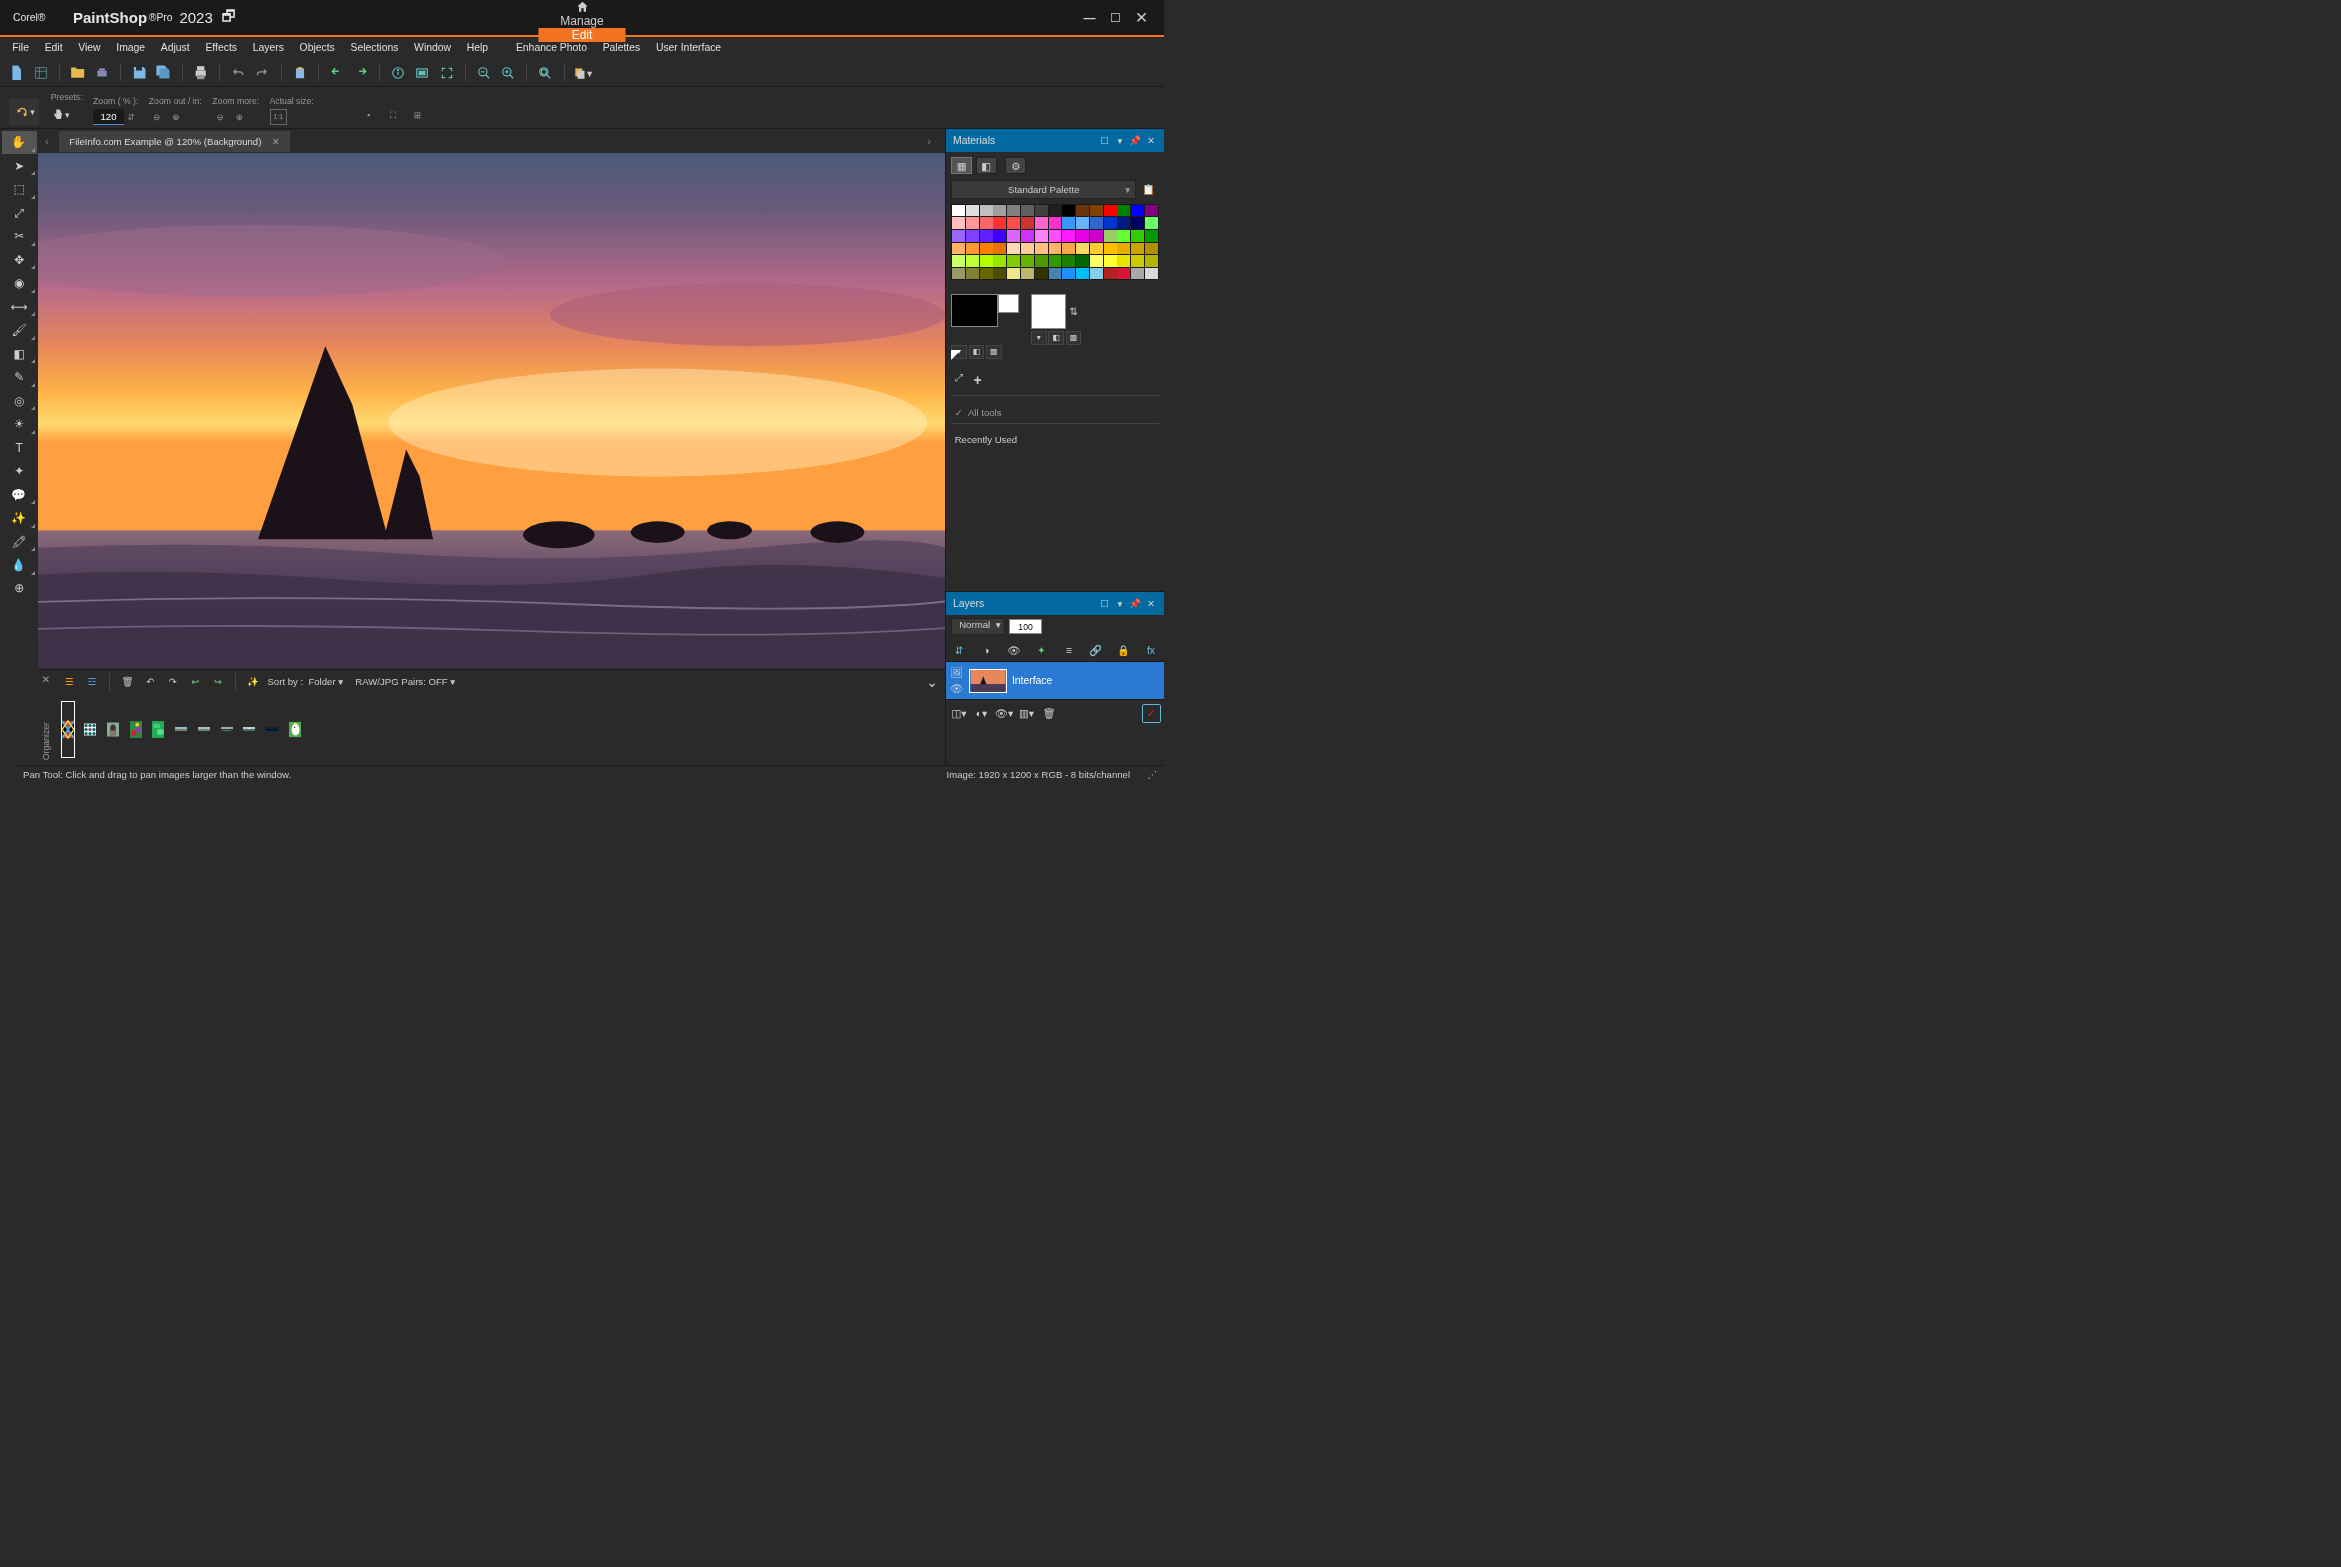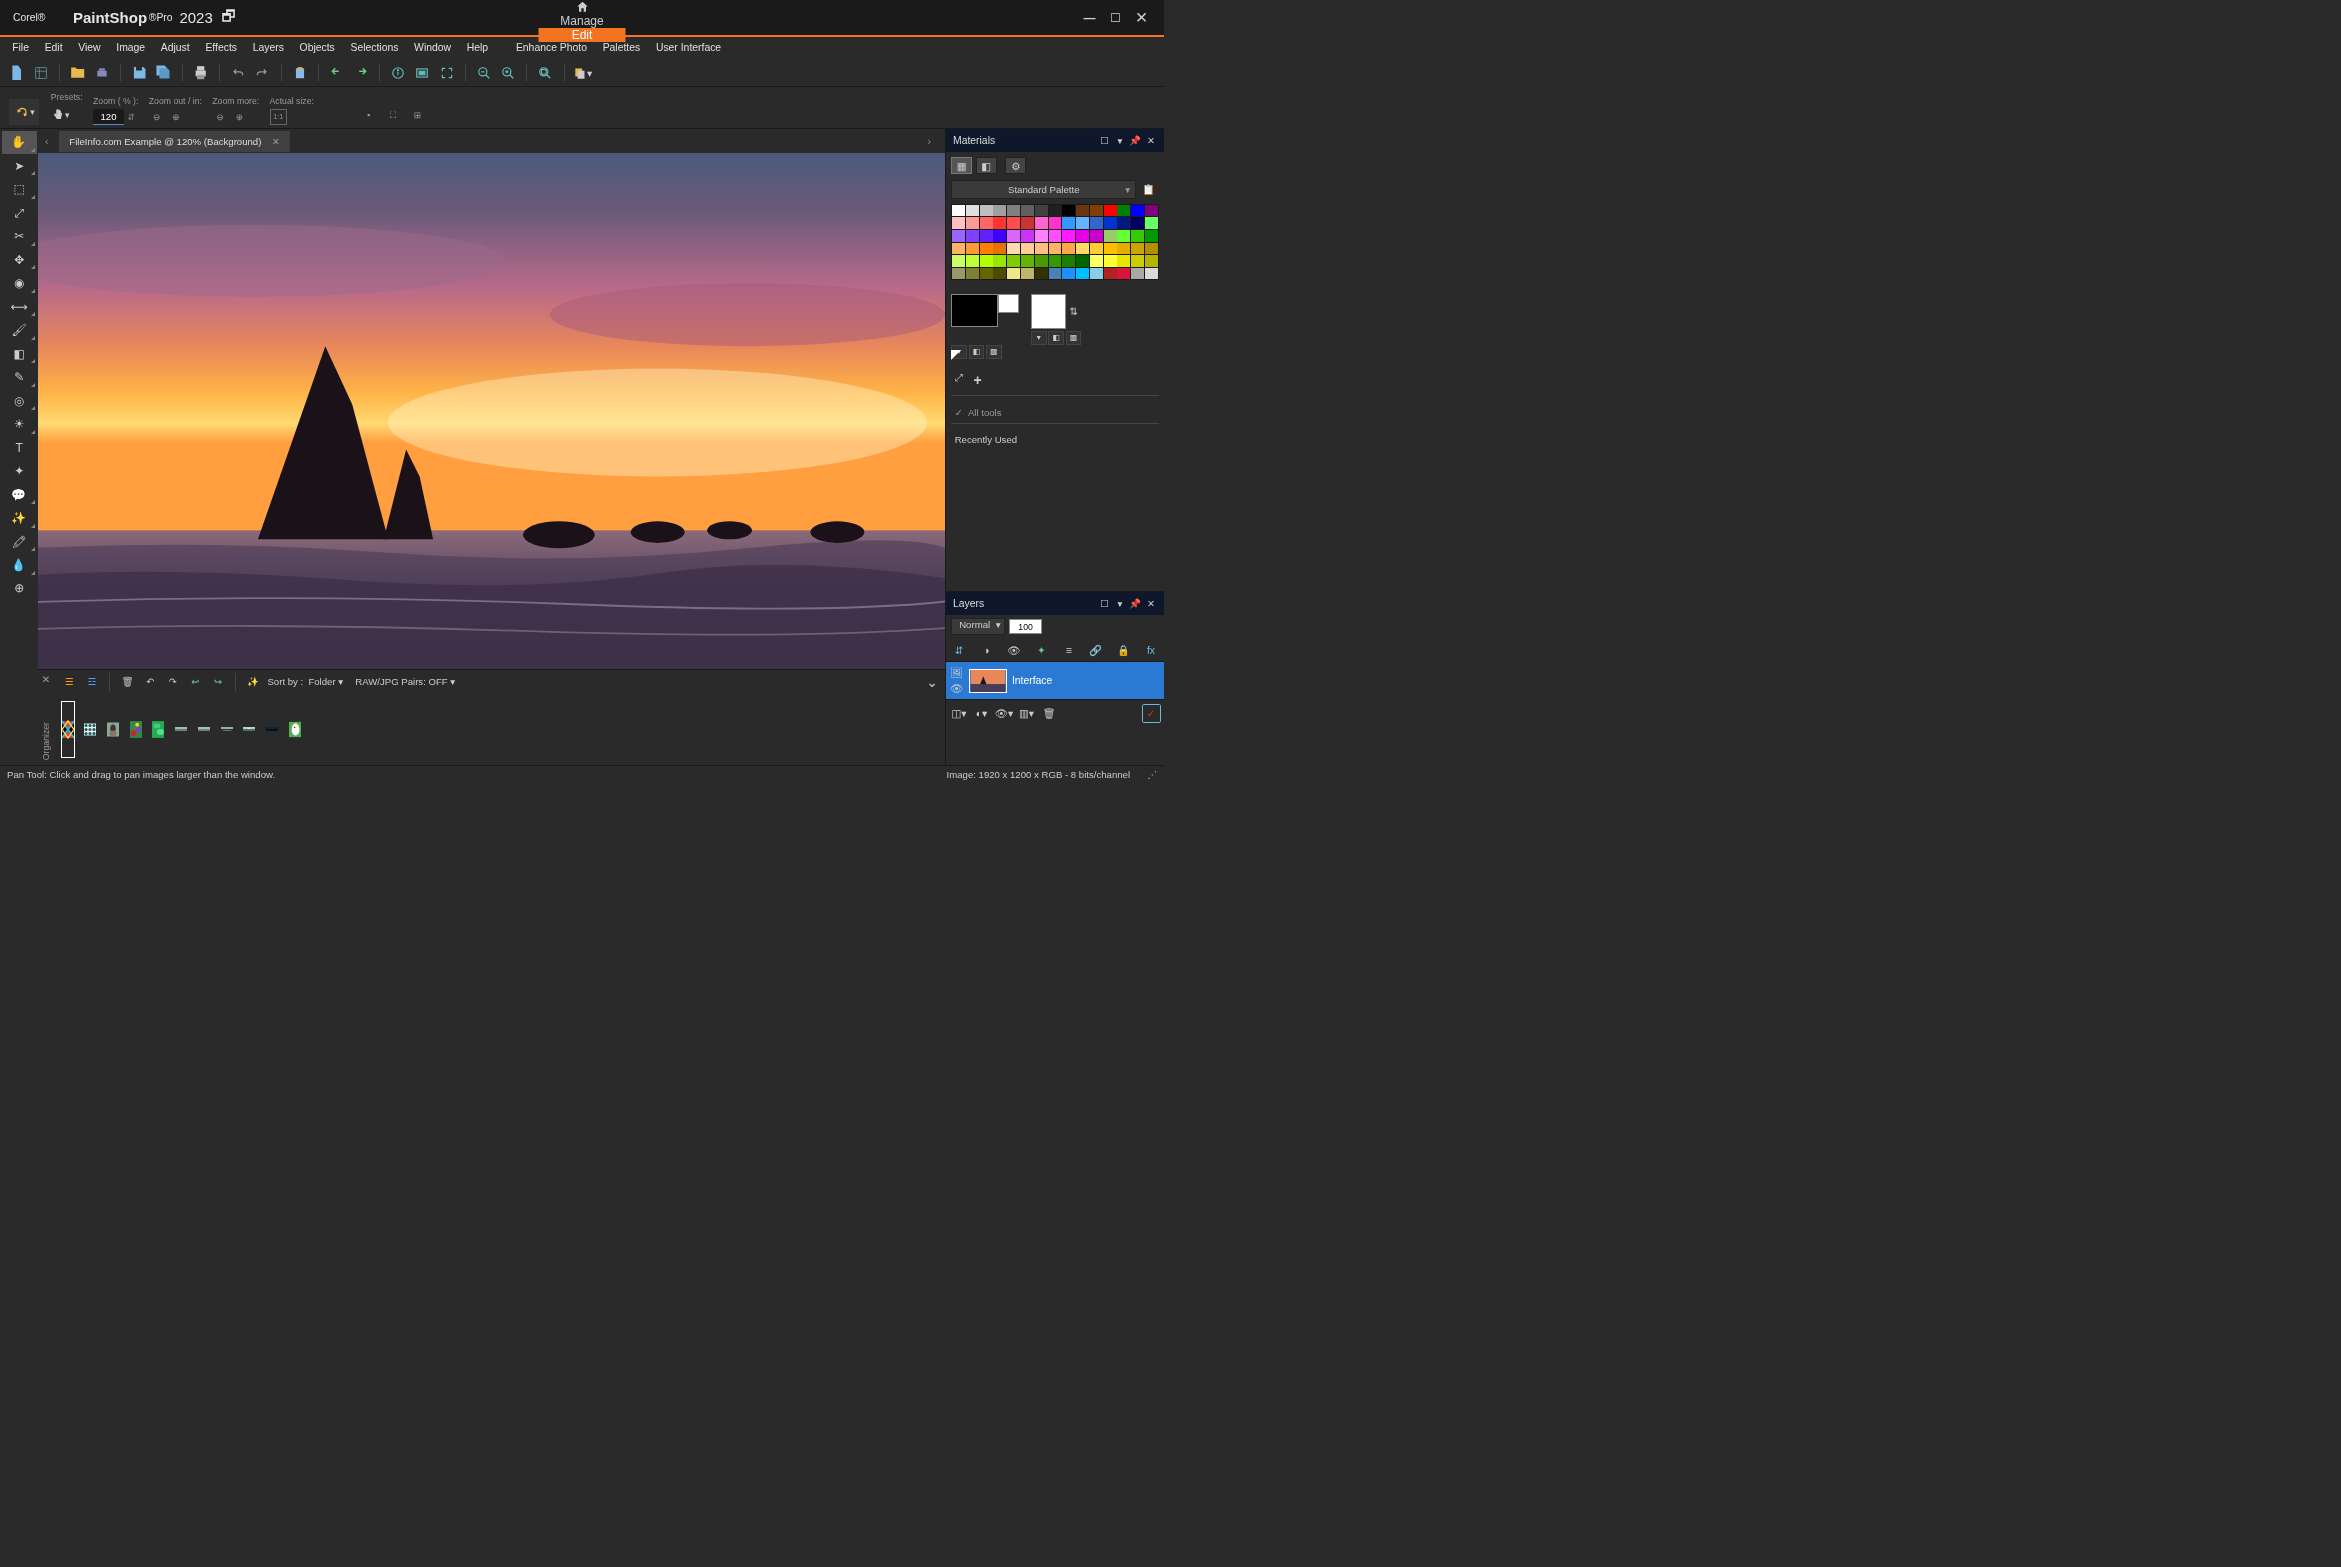--- a/index.html
+++ b/index.html
@@ -52,21 +52,21 @@
 .org-label { writing-mode: vertical-rl; transform: rotate(180deg); font-size: 8.7px; color: #999; margin-top: auto; margin-bottom: 5.2px; }
 .org-content { flex: 1; display: flex; flex-direction: column; }
 .org-toolbar { height: 24px; display: flex; align-items: center; gap: 5.2px; padding: 0 7px; font-size: 9.6px; }
 .org-toolbar .tb-btn { width: 17.4px; height: 17.4px; }
 .thumbs { flex: 1; display: flex; gap: 8.7px; align-items: center; padding: 0 7px; overflow-x: hidden; }
 .thumb { height: 57px; border: 1.7px solid transparent; cursor: pointer; display: block; }
 .thumb.selected { border-color: #fff; }
 
 .right-panels { width: 219px; background: #2a2a2a; display: flex; flex-direction: column; border-left: 0.9px solid #1a1a1a; }
 .panel { display: flex; flex-direction: column; }
-.panel-header { height: 22.6px; background: #0f172a; display: flex; align-items: center; padding: 0 7px; font-size: 10.4px; color: #ddd; }
+.panel-header { height: 22.6px; background: #0369a1; display: flex; align-items: center; padding: 0 7px; font-size: 10.4px; color: #ddd; }
 .panel-header .spacer { flex: 1; }
 .panel-hbtn { width: 12px; height: 12px; cursor: pointer; color: #ccc; margin-left: 3.5px; display: flex; align-items: center; justify-content: center; font-size: 9.6px; }
 
 .materials-body { padding: 5.2px; flex: 1; display: flex; flex-direction: column; gap: 5.2px; }
 .mat-tabs { display: flex; gap: 3.5px; }
 .mat-tab { width: 21px; height: 17.4px; background: #444; cursor: pointer; display: flex; align-items: center; justify-content: center; border: 0.9px solid #222; }
 .mat-tab.active { background: #555; border-color: #777; }
 .palette-select { display: flex; align-items: center; }
 .palette-dd { flex: 1; background: #3a3a3a; border: 0.9px solid #222; height: 19px; display: flex; align-items: center; justify-content: center; font-size: 9.6px; cursor: pointer; color: #ccc; position: relative; }
 .palette-dd::after { content: '▾'; position: absolute; right: 5.2px; color: #999; }
@@ -90,21 +90,21 @@
 .layers-controls { display: flex; align-items: center; gap: 3.5px; padding: 3.5px 5.2px; }
 .blend-dd { background: #3a3a3a; border: 0.9px solid #222; height: 17.4px; padding: 0 14px 0 7px; font-size: 9.6px; color: #ccc; cursor: pointer; position: relative; }
 .blend-dd::after { content: '▾'; position: absolute; right: 3.5px; }
 .opacity-box { background: #fff; color: #000; padding: 1.7px 8.7px; font-size: 8.7px; position: relative; border: 0.9px solid #888;}
 .layers-iconbar { display: flex; gap: 1.7px; padding: 1.7px 3.5px; border-bottom: 0.9px solid #1a1a1a; justify-content: space-between; }
 .layer-item { display: flex; align-items: center; background: #2a7ad4; padding: 3.5px; gap: 5.2px; cursor: pointer; }
 .layer-vis { width: 14px; height: 14px; display: flex; align-items: center; justify-content: center; }
 .layer-thumb { width: 38px; height: 24px; border: 0.9px solid #fff; }
 .layers-footer { display: flex; gap: 3.5px; padding: 3.5px; border-top: 0.9px solid #1a1a1a; }
 
-.statusbar { height: 19px; background: #2a2a2a; display: flex; align-items: center; padding: 0 7px; border-top: 0.9px solid #1a1a1a; font-size: 9.6px; }
+.statusbar { height: 19px; background: #2a2a2a; display: flex; align-items: center; padding: 0 7px; border-top: 0.9px solid #1a1a1a; font-size: 9.6px; margin-left: 16px; }
 .statusbar .spacer { flex: 1; }
 
 svg { width: 14px; height: 14px; }
 .icon-lg svg { width: 17.4px; height: 17.4px; }
 </style>
 </head>
 <body>
 
 <div class="titlebar">
   <div class="product">

